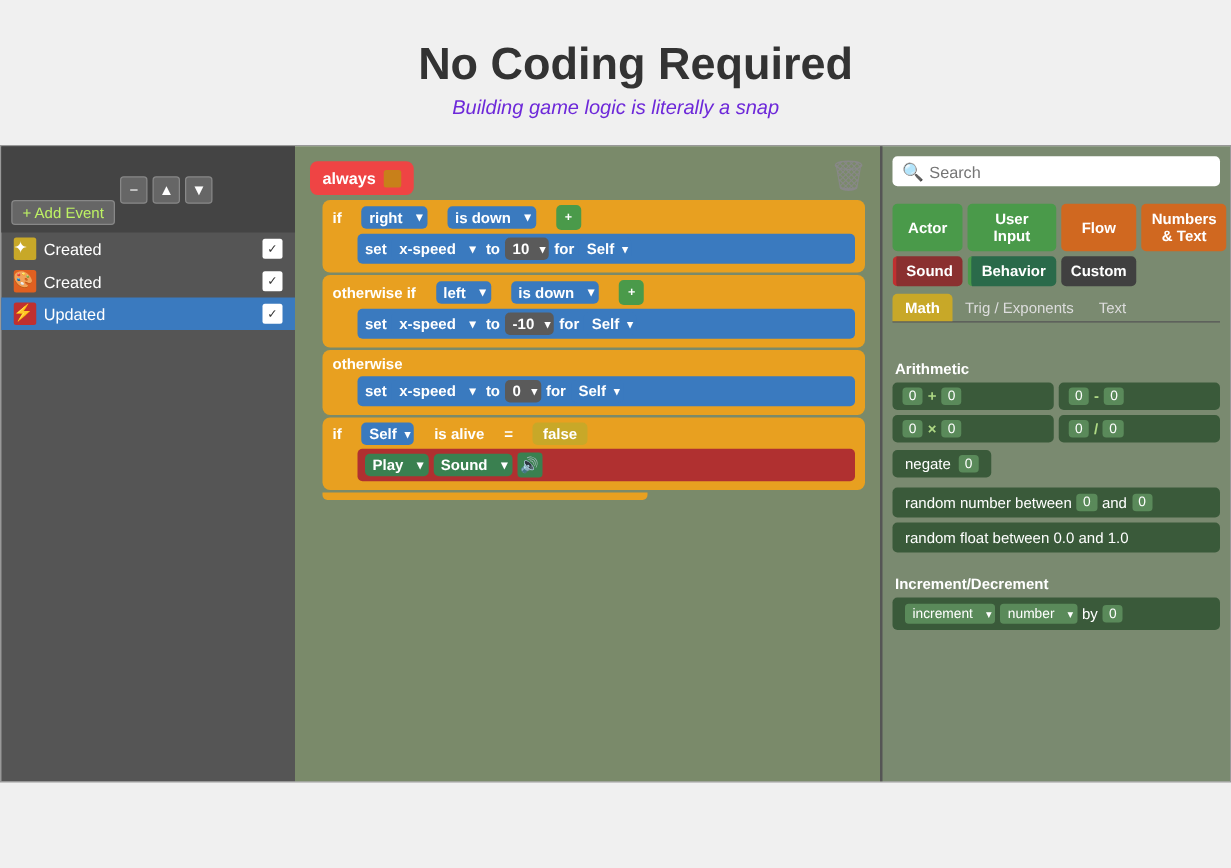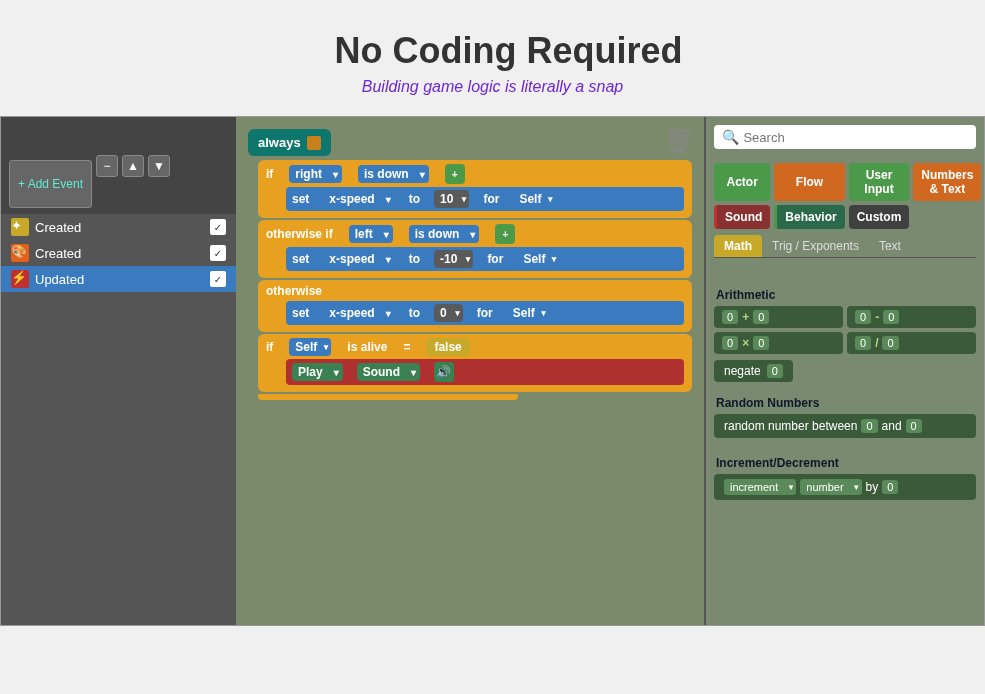--- a/index.html
+++ b/index.html
@@ -9,49 +9,49 @@
     #header { text-align: center; padding: 30px 0 20px; background: #f0f0f0; }
     #header h1 { font-size: 36px; font-weight: bold; color: #333; margin-left: 32px; }
     #header p { font-size: 16px; color: #6d28d9; margin-top: 6px; font-style: italic; }
 
     
     #main { display: flex; height: 510px; border: 1px solid #999; }
 
     
     #sidebar { width: 235px; background: #555; color: #fff; flex-shrink: 0; }
     #sidebar-toolbar { display: flex; align-items: center; padding: 6px 8px; background: #444; gap: 4px; }
-    #add-event-btn { background: #666; color: #5eead4; border: 1px solid #888; border-radius: 3px; padding: 16px 8px; font-size: 12px; cursor: pointer; margin-top: 37px; }
+    #add-event-btn { background: #666; color: #bef264; border: 1px solid #888; border-radius: 3px; padding: 2px 8px; font-size: 12px; cursor: pointer; margin-top: 37px; }
     .toolbar-btn { background: #666; border: 1px solid #888; color: #fff; width: 22px; height: 22px; border-radius: 3px; cursor: pointer; display: flex; align-items: center; justify-content: center; font-size: 12px; }
 
     .sidebar-item { display: flex; align-items: center; padding: 4px 10px; cursor: pointer; font-size: 13px; }
     .sidebar-item.active { background: #3a7abf; }
     .sidebar-item .item-icon { width: 18px; height: 18px; margin-right: 6px; border-radius: 2px; display: inline-block; flex-shrink: 0; }
     .sidebar-item .item-label { flex: 1; }
     .sidebar-item .check { width: 16px; height: 16px; background: #fff; border-radius: 2px; display: flex; align-items: center; justify-content: center; font-size: 10px; color: #333; }
     .icon-created { background: #c8a828; }
     .icon-drawing { background: #e06020; }
     .icon-updated { background: #c03030; }
 
     
     #canvas { flex: 1; background: #7a8a6a; position: relative; overflow: hidden; }
     .trash-icon { position: absolute; top: 10px; right: 10px; font-size: 24px; color: #888; cursor: pointer; }
 
     
     .block-container { padding: 12px; }
-    .always-block { background: #0f766e; border-radius: 6px; padding: 6px 10px; display: inline-flex; align-items: center; gap: 6px; margin-bottom: 2px; color: #fff; font-size: 13px; font-weight: bold; }
+    .always-block { background: #ef4444; border-radius: 6px; padding: 6px 10px; display: inline-flex; align-items: center; gap: 6px; margin-bottom: 2px; color: #fff; font-size: 13px; font-weight: bold; }
     .always-block .notch { width: 14px; height: 14px; background: #c8801a; border-radius: 2px; }
 
     .if-block { background: #e8a020; border-radius: 6px; padding: 4px 8px; margin: 2px 0 2px 10px; }
     .if-row { display: flex; align-items: center; gap: 16px; font-size: 12px; color: #fff; font-weight: bold; }
     .if-keyword { color: #fff; font-weight: bold; }
     .dropdown-block { background: #3a7abf; border-radius: 4px; padding: 2px 20px 2px 6px; font-size: 12px; color: #fff; position: relative; cursor: pointer; display: inline-block; }
     .dropdown-block::after { content: '▾'; position: absolute; right: 4px; top: 50%; transform: translateY(-50%); font-size: 10px; }
     .green-btn { background: #4a9a4a; border-radius: 4px; width: 20px; height: 20px; display: inline-flex; align-items: center; justify-content: center; font-size: 10px; color: #fff; cursor: pointer; }
 
-    .set-row { display: flex; align-items: center; gap: 14px; font-size: 12px; color: #fff; font-weight: bold; padding: 3px 6px; background: #3a7abf; border-radius: 4px; margin: 3px 0 3px 20px; }
+    .set-row { display: flex; align-items: center; gap: 4px; font-size: 12px; color: #fff; font-weight: bold; padding: 3px 6px; background: #3a7abf; border-radius: 4px; margin: 3px 0 3px 20px; }
     .num-block { background: #5a5a5a; border-radius: 4px; padding: 2px 16px 2px 6px; font-size: 12px; color: #fff; position: relative; cursor: pointer; display: inline-block; }
     .num-block::after { content: '▾'; position: absolute; right: 3px; top: 50%; transform: translateY(-50%); font-size: 9px; }
     .self-block { background: #3a7abf; border-radius: 4px; padding: 2px 14px 2px 6px; font-size: 12px; color: #fff; position: relative; cursor: pointer; display: inline-block; }
     .self-block::after { content: '▾'; position: absolute; right: 3px; top: 50%; transform: translateY(-50%); font-size: 9px; }
 
     .otherwise-if-block { background: #e8a020; border-radius: 6px; padding: 4px 8px; margin: 2px 0 2px 10px; }
     .otherwise-block { background: #e8a020; border-radius: 6px; padding: 4px 8px; margin: 2px 0 2px 10px; }
 
     .if-bottom { background: #e8a020; border-radius: 6px; padding: 4px 8px; margin: 2px 0 2px 10px; }
     .sound-dropdown { background: #3a8050; border-radius: 4px; padding: 2px 20px 2px 6px; font-size: 12px; color: #fff; position: relative; cursor: pointer; display: inline-block; }
@@ -74,21 +74,21 @@
     .cat-green { background: #4a9a4a; color: #fff; }
     .cat-orange { background: #d06820; color: #fff; }
     .cat-dark-red { background: #8a3030; color: #fff; border-left: 3px solid #c03030; }
     .cat-dark-green { background: #2a6a4a; color: #fff; border-left: 3px solid #4a9a4a; }
     .cat-teal { background: #404040; color: #fff; }
 
     .sub-tabs { display: flex; border-bottom: 1px solid #555; margin: 0 8px 24px; }
     .sub-tab { padding: 4px 10px; font-size: 12px; color: #ddd; cursor: pointer; border-radius: 4px 4px 0 0; }
     .sub-tab.active { background: #c8a828; color: #fff; font-weight: bold; }
 
-    .section-title { color: #0f172a; font-size: 12px; font-weight: bold; padding: 6px 10px 4px; }
+    .section-title { color: #ffffff; font-size: 12px; font-weight: bold; padding: 6px 10px 4px; }
 
     .op-grid { display: grid; grid-template-columns: 1fr 1fr; gap: 4px; padding: 0 8px 6px; }
     .op-btn { background: #3a5a3a; border: none; border-radius: 4px; padding: 4px 8px; color: #fff; font-size: 12px; cursor: pointer; display: flex; align-items: center; gap: 4px; }
     .op-num { background: #5a8a5a; border-radius: 3px; padding: 1px 5px; font-size: 11px; color: #fff; }
     .op-sym { color: #aed884; font-weight: bold; }
 
     .negate-row { padding: 0 8px 8px; }
     .negate-btn { background: #3a5a3a; border: none; border-radius: 4px; padding: 4px 10px; color: #fff; font-size: 12px; cursor: pointer; display: flex; align-items: center; gap: 6px; }
     .negate-num { background: #5a8a5a; border-radius: 3px; padding: 1px 5px; font-size: 11px; color: #fff; }
 
@@ -218,22 +218,22 @@
   </div>
 
   <div id="right-panel">
     <div id="search-bar">
       <span class="search-icon">🔍</span>
       <input type="text" placeholder="Search" style="">
     </div>
 
     <div class="category-grid">
       <button class="cat-btn cat-green">Actor</button>
+      <button class="cat-btn cat-green">User Input</button>
       <button class="cat-btn cat-orange">Flow</button>
-      <button class="cat-btn cat-green">User Input</button>
       <button class="cat-btn cat-orange">Numbers &amp; Text</button>
       <button class="cat-btn cat-dark-red">Sound</button>
       <button class="cat-btn cat-dark-green">Behavior</button>
       <button class="cat-btn cat-teal">Custom</button>
     </div>
 
     <div class="sub-tabs">
       <div class="sub-tab active">Math</div>
       <div class="sub-tab">Trig / Exponents</div>
       <div class="sub-tab">Text</div>
@@ -263,27 +263,29 @@
       </button>
     </div>
 
     <div class="negate-row">
       <button class="negate-btn">
         <span>negate</span>
         <span class="negate-num">0</span>
       </button>
     </div>
 
-    <div class="section-title">Random Numbers</div>
     <div class="random-section">
       <button class="random-btn">
         <span>random number between</span>
         <span class="r-num">0</span>
         <span>and</span>
         <span class="r-num">0</span>
+      </button>
+      <button class="random-btn">
+        <span>random float between 0.0 and 1.0</span>
       </button>
     </div>
 
     <div class="section-title">Increment/Decrement</div>
     <div class="inc-section">
       <button class="inc-btn">
         <span class="inc-dropdown">increment</span>
         <span class="inc-dropdown">number</span>
         <span>by</span>
         <span class="inc-num">0</span>

